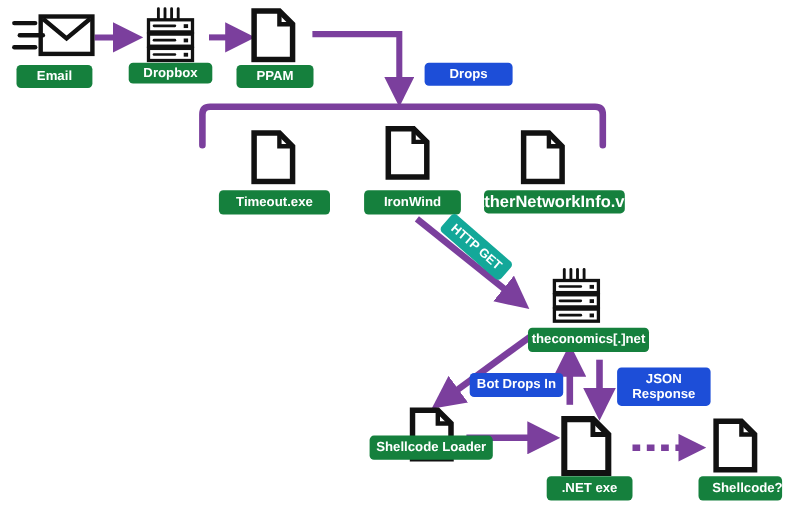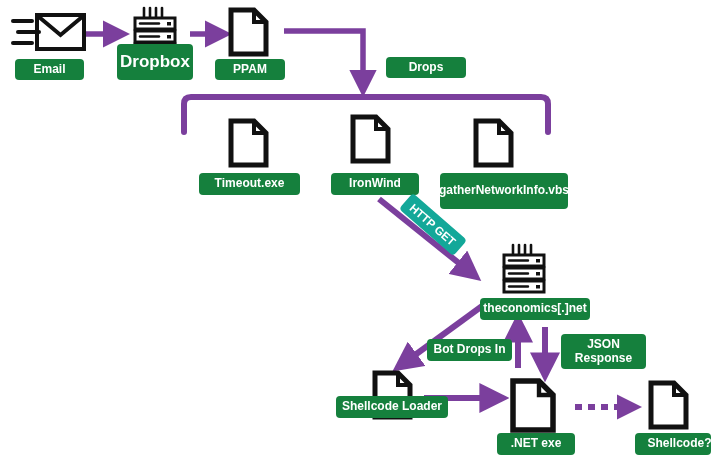--- a/index.html
+++ b/index.html
@@ -35,21 +35,21 @@
     text-align: center;
     border-radius: 4px;
     line-height: 1.15;
     white-space: nowrap;
     box-sizing: border-box;
     display: flex;
     align-items: center;
     justify-content: center;
   }
   .badge.blue   { background: #15803d; }
-  .badge.teal   { background: #15803d; }
+  .badge.teal   { background: #1d4ed8; }
   .badge.wrap   { white-space: normal; }
   .badge-rot {
     position: absolute;
     color: #ffffff;
     background: #13a899;
     font-weight: bold;
     border-radius: 4px;
     display: flex;
     align-items: center;
     justify-content: center;
@@ -220,29 +220,29 @@
 
   <div class="icon-wrap" style="left:648px; top:380px; width:41px; height:50px;">
     <svg viewBox="0 0 41 50" width="41" height="50" xmlns="http://www.w3.org/2000/svg">
       <path d="M3,3 L26,3 L38,15 L38,47 L3,47 Z" fill="#ffffff" stroke="#111111" stroke-width="5" stroke-linejoin="miter"></path>
       <path d="M26,3 L26,15 L38,15" fill="none" stroke="#111111" stroke-width="4"></path>
     </svg>
   </div>
 
   <div class="badge blue" style="left:15px; top:59px; width:69px; height:21px; font-size:12px;">Email</div>
 
-  <div class="badge blue" style="left:117px; top:44px; width:76px; height:36px; font-size:17px;">Dropbox</div>
+  <div class="badge blue" style="left:117px; top:57px; width:76px; height:19px; font-size:12px;">Dropbox</div>
 
   <div class="badge blue" style="left:199px; top:173px; width:101px; height:22px; font-size:12px;">Timeout.exe</div>
 
   <div class="badge blue" style="left:215px; top:59px; width:70px; height:21px; font-size:12px;">PPAM</div>
 
   <div class="badge blue" style="left:331px; top:173px; width:88px; height:22px; font-size:12px;">IronWind</div>
 
-  <div class="badge blue" style="left:440px; top:173px; width:128px; height:36px; font-size:12px;">gatherNetworkInfo.vbs</div>
+  <div class="badge blue" style="left:440px; top:173px; width:128px; height:21px; font-size:15px;">gatherNetworkInfo.vbs</div>
 
   <div class="badge blue" style="left:480px; top:298px; width:110px; height:22px; font-size:12px;">theconomics[.]net</div>
 
   <div class="badge blue" style="left:336px; top:396px; width:112px; height:22px; font-size:12px;">Shellcode Loader</div>
 
   <div class="badge blue" style="left:497px; top:433px; width:78px; height:22px; font-size:12px;">.NET exe</div>
 
   <div class="badge blue" style="left:635px; top:433px; width:76px; height:22px; font-size:12px;padding-left:13px;">Shellcode?</div>
 
   <div class="badge teal" style="left:386px; top:57px; width:80px; height:21px; font-size:12px;">Drops</div>

